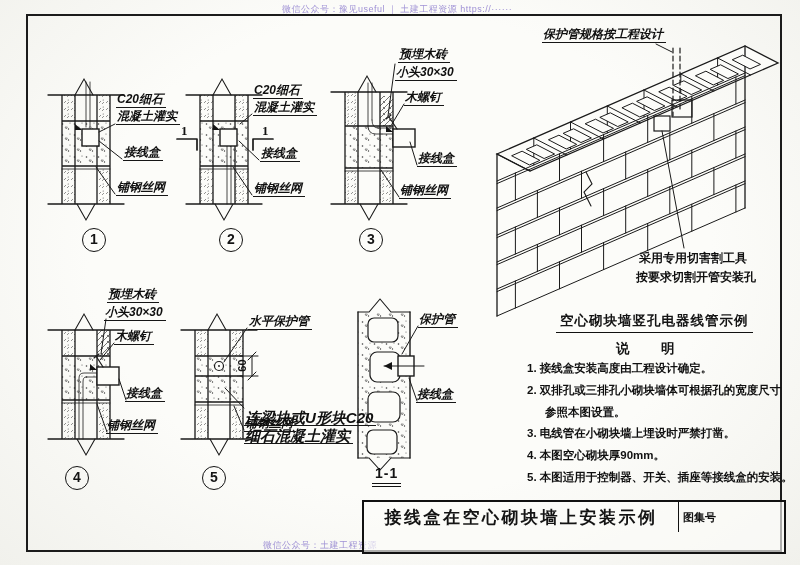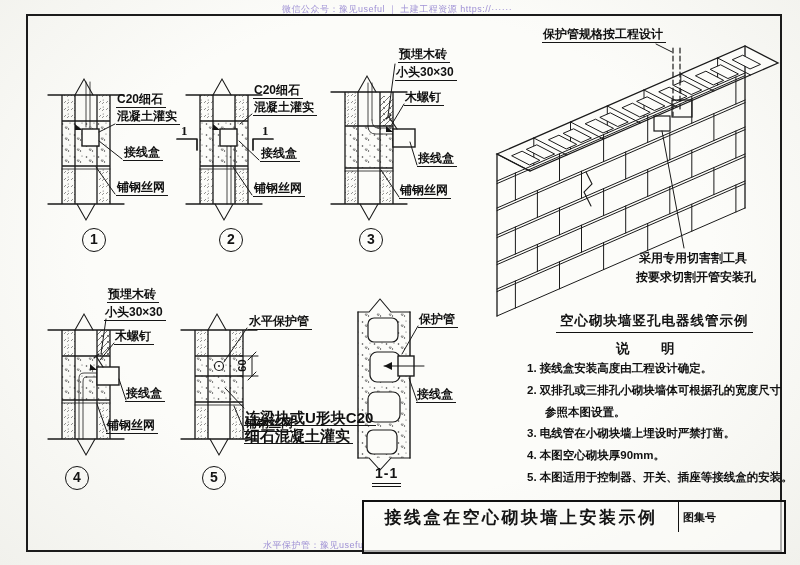--- a/index.html
+++ b/index.html
@@ -3,21 +3,21 @@
 <meta charset="utf-8">
 <style>
   html,body{margin:0;padding:0;background:#e8e8e4;}
   .page{position:relative;width:800px;height:565px;margin:0 auto;overflow:hidden;
         background:radial-gradient(ellipse at 50% 45%, #fcfcf9 55%, #f1f1ec 100%);
         font-family:"Liberation Sans","DejaVu Sans",sans-serif;color:#141414;}
   .frame{position:absolute;left:26px;top:14px;width:756px;height:538px;
          border:2.5px solid #1b1b1b;box-sizing:border-box;}
   svg.art{position:absolute;left:0;top:0;}
   .lb{position:absolute;font-weight:600;font-size:12px;line-height:13px;white-space:nowrap;
-      border-bottom:1.3px solid #161616;padding:0 3px 1px 1px;color:#101010;}
+      border-bottom:1.3px solid #161616;padding:0 3px 1px 1px;color:#101010;font-style:italic;}
   .lb-s{font-size:15px;margin-top:33px;}
   .nt{position:absolute;font-weight:600;font-size:11.5px;white-space:nowrap;color:#101010;}
   .cap{position:absolute;font-weight:700;font-size:13.5px;white-space:nowrap;
        border-bottom:1.6px solid #111;padding:0 4px 2px 4px;letter-spacing:1px;}
   .cnum{position:absolute;width:22px;height:22px;border:1.7px solid #141414;border-radius:50%;
         text-align:center;font:700 14px/21px "Liberation Sans",sans-serif;background:transparent;}
   .secmark{position:absolute;font:700 13px/13px "Liberation Serif",serif;}
   .dim{position:absolute;font:600 11px/11px "Liberation Sans",sans-serif;transform:rotate(-90deg);transform-origin:center;}
   .u2{position:absolute;font:700 14px/15px "Liberation Sans",sans-serif;border-bottom:4px double #111;
       padding:0 3px 2px 3px;letter-spacing:1px;}
@@ -208,21 +208,21 @@
   <div class="cap" style="left:556px;top:312px;">空心砌块墙竖孔电器线管示例</div>
 
   <div class="heading" style="left:616px;top:340px;">说　明</div>
   <div class="nt" style="left:527px;top:361px;">1. 接线盒安装高度由工程设计确定。</div>
   <div class="nt" style="left:527px;top:383px;">2. 双排孔或三排孔小砌块墙体可根据孔的宽度尺寸</div>
   <div class="nt" style="left:545px;top:405px;">参照本图设置。</div>
   <div class="nt" style="left:527px;top:426px;">3. 电线管在小砌块墙上埋设时严禁打凿。</div>
   <div class="nt" style="left:527px;top:448px;">4. 本图空心砌块厚90mm。</div>
   <div class="nt" style="left:527px;top:470px;">5. 本图适用于控制器、开关、插座等接线盒的安装。</div>
 
-  <div class="wm" style="left:263px;top:539px;">水平保护管：豫见usefu</div>
+  <div class="wm" style="left:263px;top:539px;">微信公众号：土建工程资源</div>
 
   <div class="tb">
     <div class="tb-r1">
       <div class="tbc tb-title">接线盒在空心砌块墙上安装示例</div>
       <div class="tbc tb-atl">图集号</div>
     </div>
   </div>
 
 </div>
 

